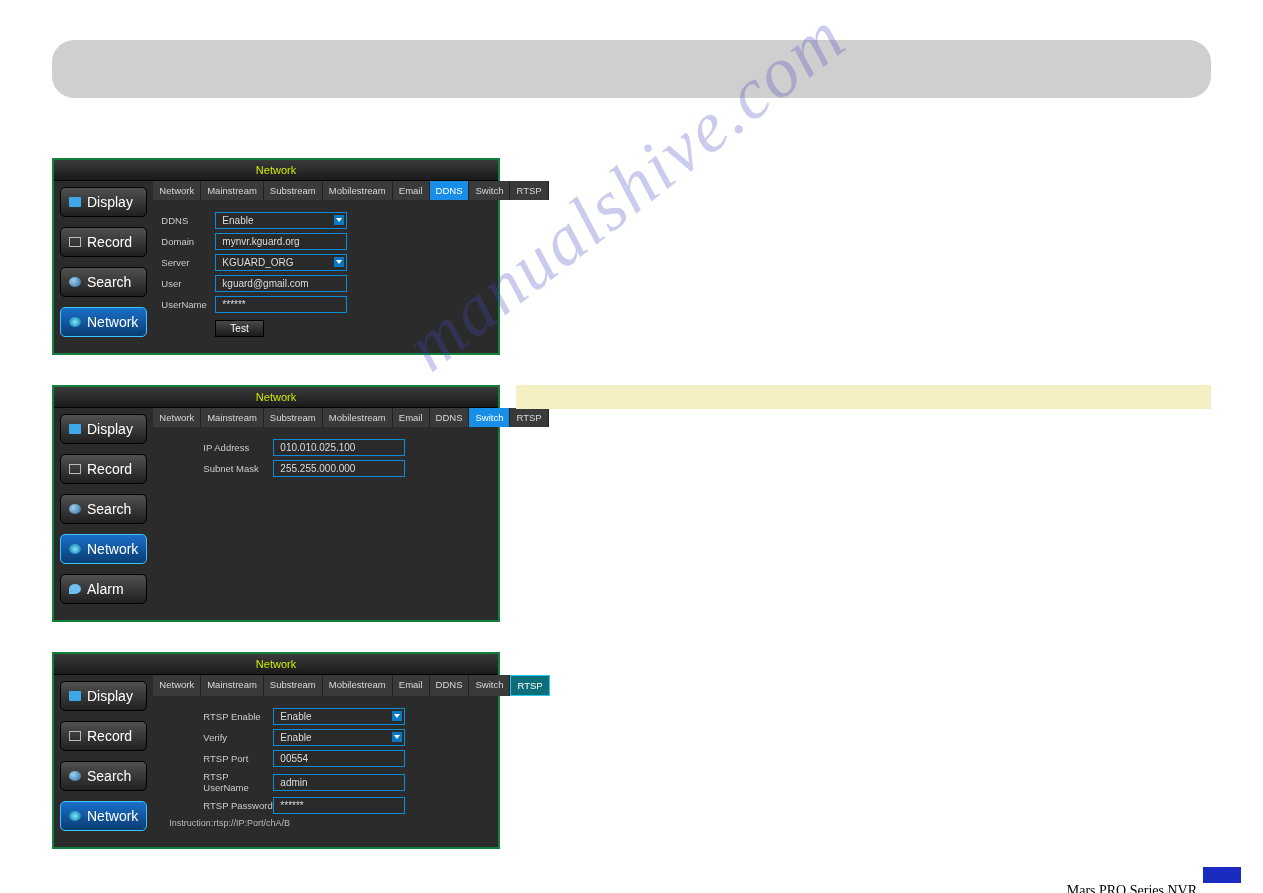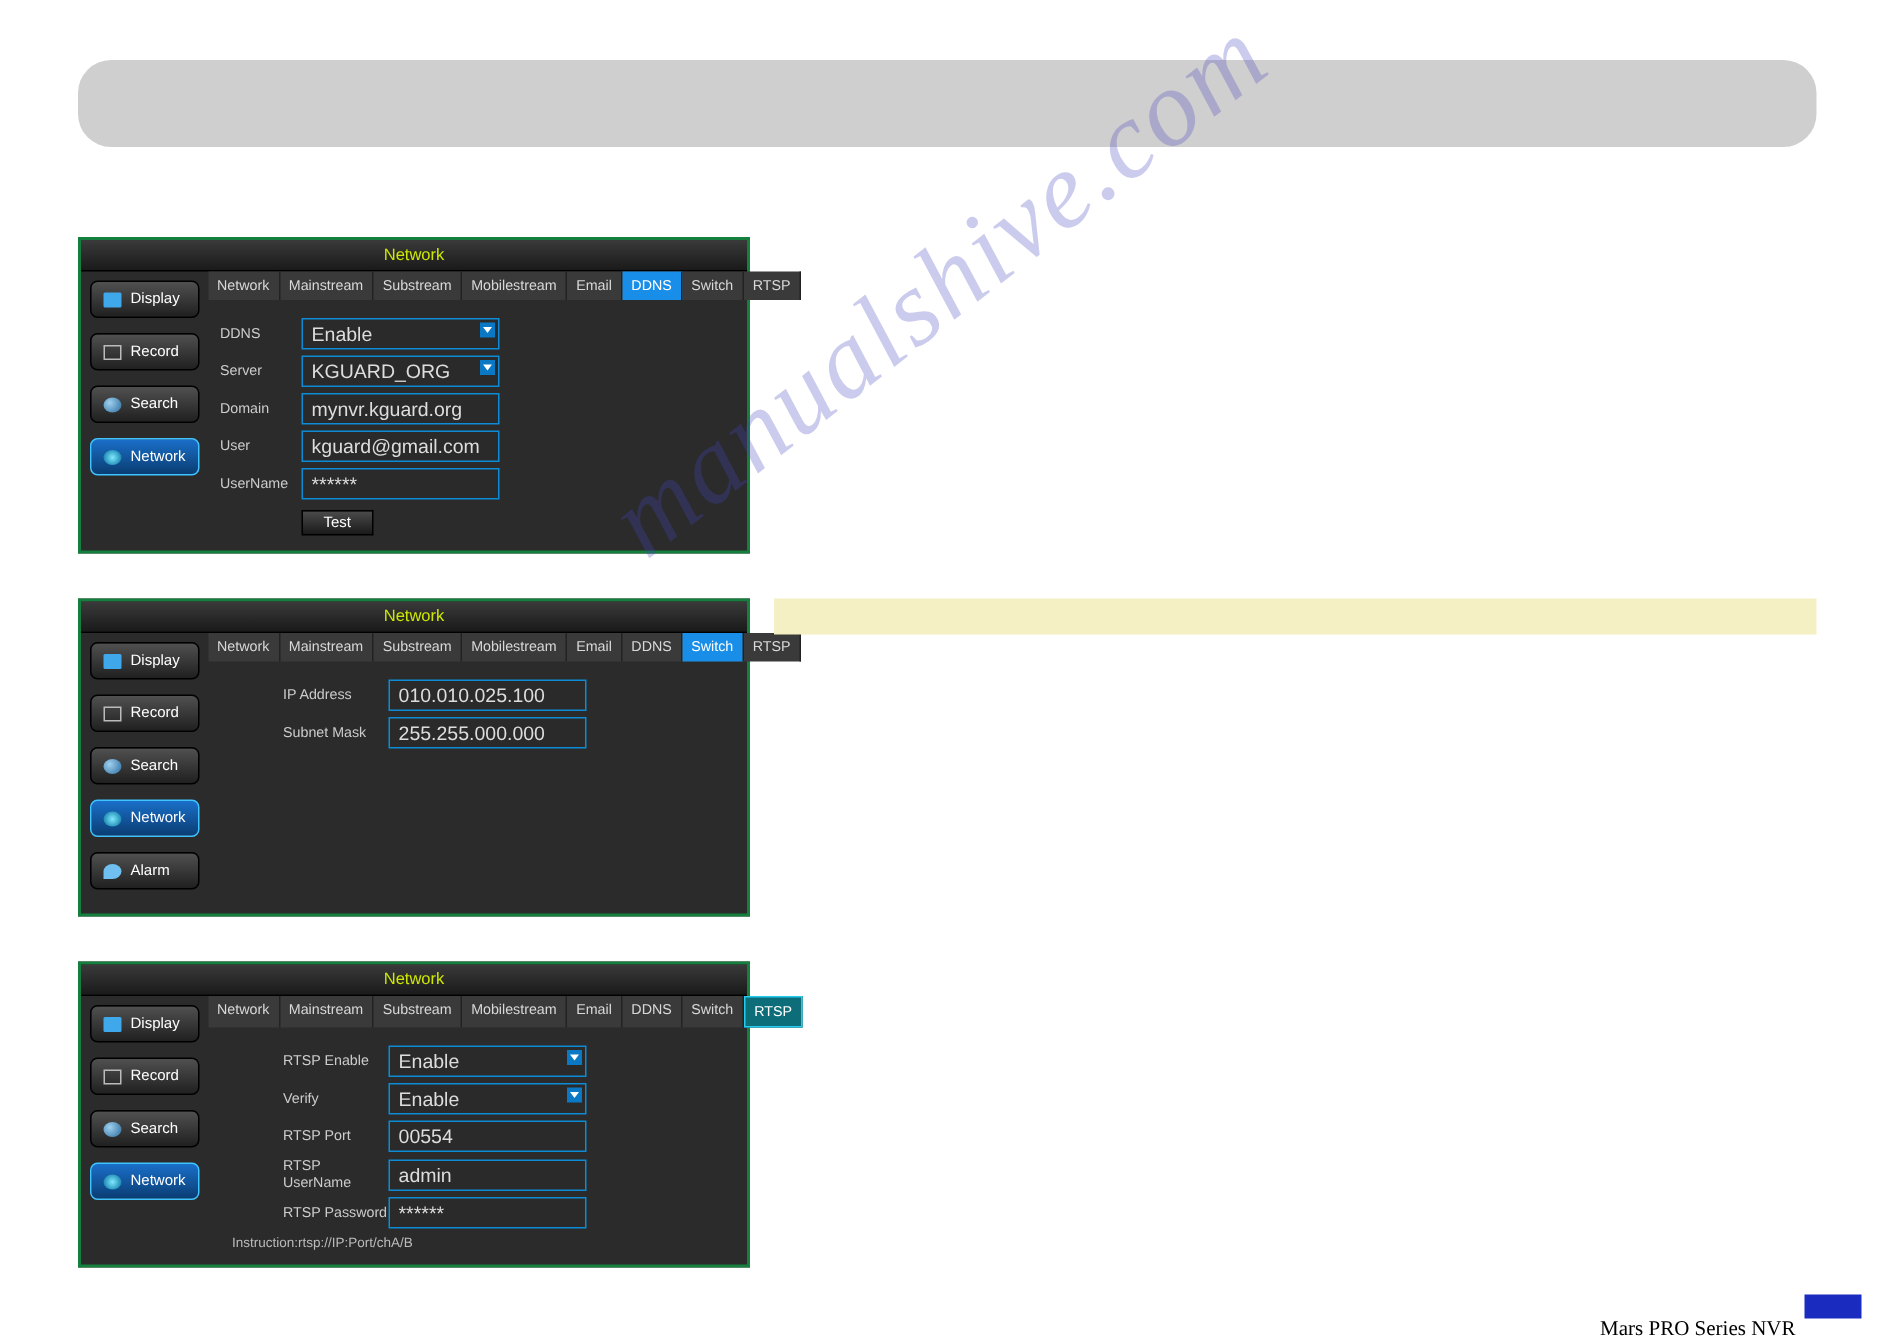--- a/index.html
+++ b/index.html
@@ -4,38 +4,38 @@
 <style>
   * { box-sizing: border-box; margin: 0; padding: 0; }
   body { background: #fff; font-family: Arial, sans-serif; width: 1263px; position: relative; }
   .page { padding: 40px 52px 30px; }
   .title-bar { background: #d0cfcf; border-radius: 22px; height: 58px; width: 100%; margin-bottom: 60px; }
   .row { display: flex; gap: 16px; margin-bottom: 30px; }
   .nvr-shot { background: #2b2b2b; border: 2px solid #15803d; width: 448px; position: relative; font-size: 10px; color: #ccc; }
   .nvr-title { text-align: center; color: #cfe800; font-size: 11px; padding: 4px 0; background: linear-gradient(#3a3a3a,#1a1a1a); border-bottom: 1px solid #000; }
   .nvr-body { display: flex; }
   .sidebar { width: 100px; padding: 6px; }
-  .side-btn { display: flex; align-items: center; gap: 6px; background: linear-gradient(#505050,#202020); border: 1px solid #000; border-radius: 5px; padding: 6px 8px; margin-bottom: 10px; color: #fff; font-size: 10px; }
+  .side-btn { display: flex; align-items: center; gap: 6px; background: linear-gradient(#505050,#202020); border: 1px solid #000; border-radius: 5px; padding: 6px 8px; margin-bottom: 10px; color: #fff; font-size: 14px; }
   .side-btn.active { background: linear-gradient(#1a6fc9,#0a3d73); border: 1px solid #3fc4ff; }
   .s-icon { width: 12px; height: 10px; }
   .s-display { background: #3fa8eb; border-radius: 1px; }
   .s-record { border: 1px solid #bbb; background: none; }
   .s-search { background: radial-gradient(circle at 35% 35%, #9fd0ef, #2a6a9a); border-radius: 50%; }
   .s-network { background: radial-gradient(circle, #7fe8ff, #006b9a); border-radius: 50%; }
   .s-alarm { background: #6fbff0; border-radius: 50% 50% 50% 0; }
   .content { flex: 1; padding: 0 6px 6px 0; }
   .tabs { display: flex; background: #3a3a3a; margin-bottom: 8px; }
   .tab { padding: 4px 6px; color: #d8d8d8; font-size: 9.5px; border-right: 1px solid #222; }
   .tab.active { background: #188ee8; color: #fff; }
   .tab.active-green { background: #0d6e7a; color: #fff; border: 1px solid #2ce; }
   .form { padding: 4px 4px 4px 8px; }
   .field { display: flex; align-items: center; margin-bottom: 4px; }
   .f-label { width: 54px; color: #ccc; font-size: 9.5px; }
   .f-label.w70 { width: 70px; margin-left: 42px; }
-  .f-input { flex: 0 0 132px; background: #2a2a2a; border: 1px solid #0c8bd6; color: #ddd; padding: 2px 6px; font-size: 13px; position: relative; }
+  .f-input { flex: 0 0 132px; background: #2a2a2a; border: 1px solid #0c8bd6; color: #ddd; padding: 2px 6px; font-size: 10px; position: relative; }
   .dd-arrow { position: absolute; right: 2px; top: 2px; width: 10px; height: 10px; background: #0a78c4; display: flex; align-items: center; justify-content: center; }
   .dd-arrow::after { content: ""; border-left: 3px solid transparent; border-right: 3px solid transparent; border-top: 4px solid #fff; }
   .btn-test { display: inline-block; background: linear-gradient(#4a4a4a,#1a1a1a); border: 1px solid #000; padding: 2px 14px; color: #fff; font-size: 10px; margin-left: 54px; margin-top: 3px; }
   .instr { color: #bbb; font-size: 9px; margin-top: 4px; margin-left: 8px; }
   .desc-col { flex: 1; font-size: 11px; color: #333; position: relative; }
   .note { background: #f5f0c4; padding: 12px 14px; font-size: 11px; color: #444; }
   .wm { position: absolute; left: 360px; top: 150px; font-size: 72px; color: rgba(70,70,190,0.28); transform: rotate(-38deg); letter-spacing: 2px; pointer-events: none; font-family: Times, serif; font-style: italic; }
   .footer { position: absolute; right: 22px; bottom: 10px; display: flex; align-items: center; gap: 6px; }
   .footer-text { font-family: 'Times New Roman', serif; font-size: 14px; color: #000; text-shadow: 1px 0 #fff, -1px 0 #fff, 0 1px #fff; margin-top: 32px; }
   .footer-box { width: 38px; height: 16px; background: #1a2bbf; }
@@ -78,26 +78,26 @@
             <div class="tab active">DDNS</div>
             <div class="tab">Switch</div>
             <div class="tab">RTSP</div>
           </div>
           <div class="form">
             <div class="field">
                 <span class="f-label">DDNS</span>
                 <div class="f-input"><span>Enable</span><span class="dd-arrow"></span></div>
               </div>
             <div class="field">
+                <span class="f-label">Domain</span>
+                <div class="f-input"><span>mynvr.kguard.org</span></div>
+              </div>
+            <div class="field">
                 <span class="f-label">Server</span>
                 <div class="f-input"><span>KGUARD_ORG</span><span class="dd-arrow"></span></div>
-              </div>
-            <div class="field">
-                <span class="f-label">Domain</span>
-                <div class="f-input"><span>mynvr.kguard.org</span></div>
               </div>
             <div class="field">
                 <span class="f-label">User</span>
                 <div class="f-input"><span>kguard@gmail.com</span></div>
               </div>
             <div class="field">
                 <span class="f-label">UserName</span>
                 <div class="f-input"><span>******</span></div>
               </div>
             <div class="btn-test">Test</div>

